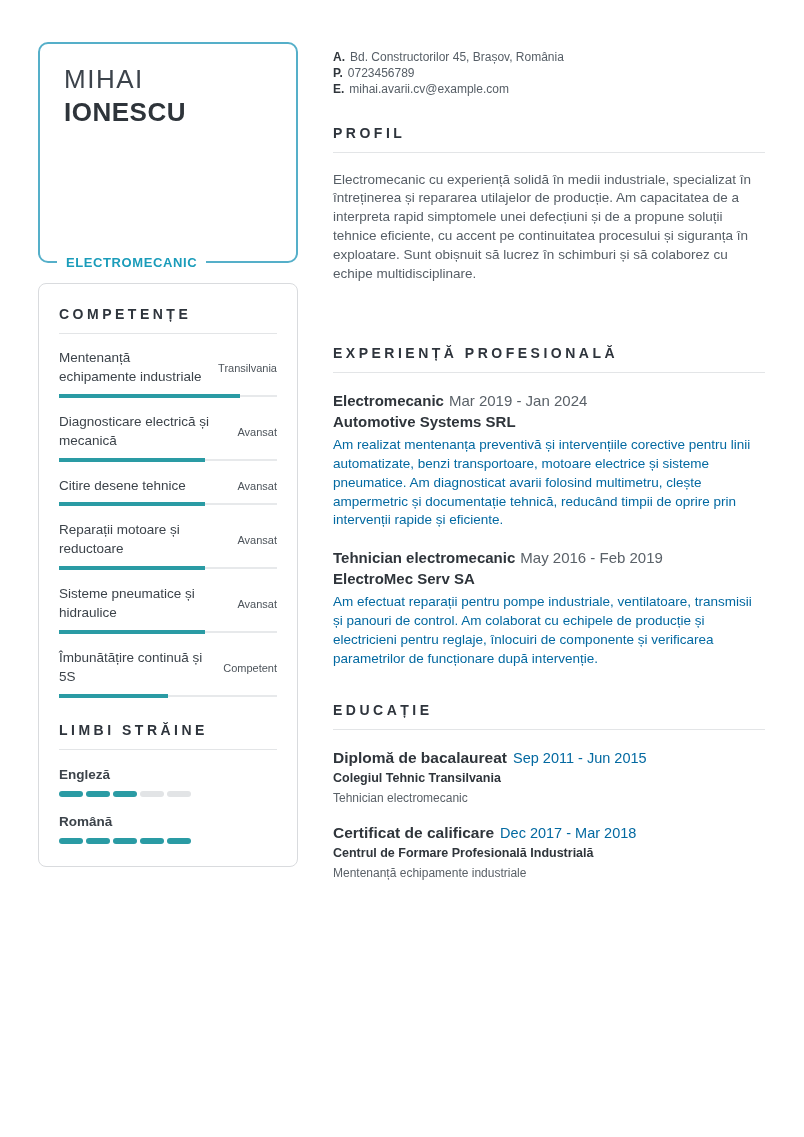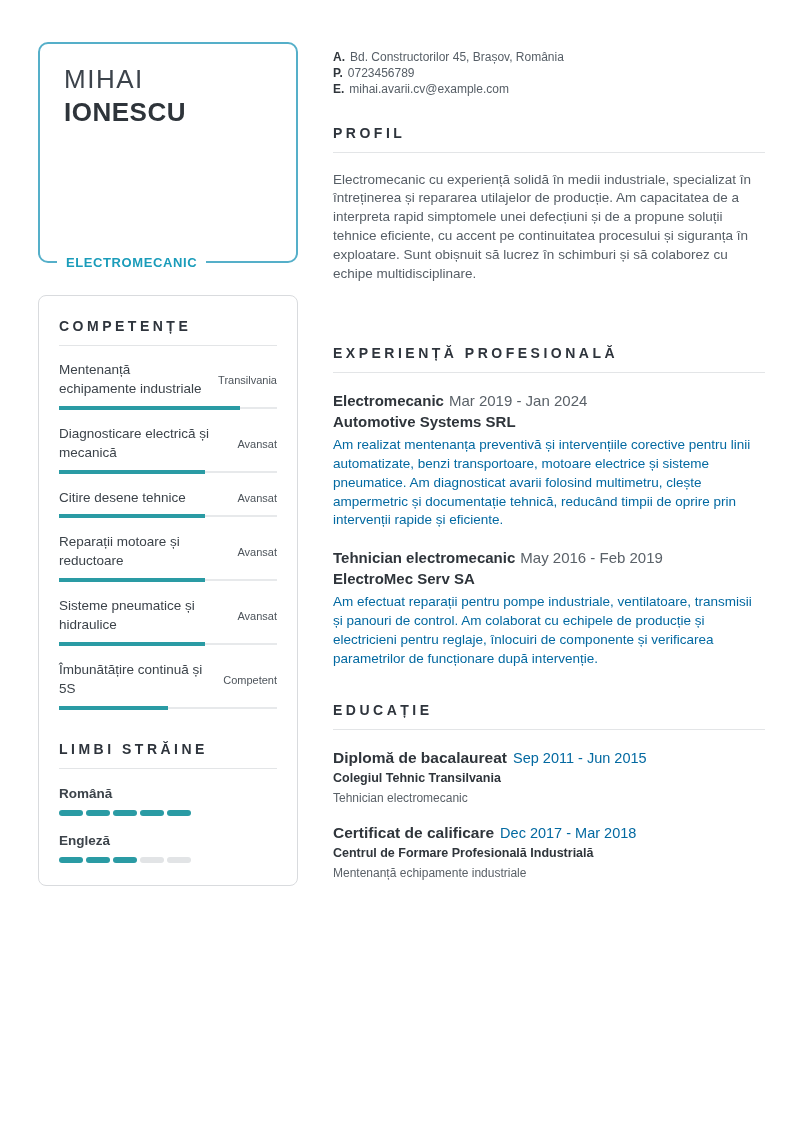--- a/index.html
+++ b/index.html
@@ -13,21 +13,21 @@
 
   
   .left-col { flex: 0 0 260px; width: 260px; }
 
   .name-box {
     position: relative;
     height: 221px;
     border: 2px solid #55afc9;
     border-radius: 10px;
     padding: 19px 18px 0 24px;
-    margin-bottom: 32px;
+    margin-bottom: 20px;
   }
   .first-name {
     font-size: 26px; font-weight: 400; letter-spacing: 1.5px;
     color: #3c434b; line-height: 1.25;
   }
   .last-name {
     font-size: 26px; font-weight: 700; letter-spacing: 0.5px;
     color: #2e343a; line-height: 1.25;
   }
   .job-title-label {
@@ -58,21 +58,21 @@
   }
   .skill-name { font-size: 13.5px; color: #3c434a; line-height: 1.4; max-width: 158px; }
   .skill-level { font-size: 11px; color: #4d545b; white-space: nowrap; }
   .skill-track { position: relative; height: 4px; }
   .skill-track::before {
     content: ""; position: absolute; left: 0; right: 0; top: 1px; height: 2px;
     background: #e7e9eb;
   }
   .skill-fill { position: absolute; left: 0; top: 0; height: 4px; background: #2a9ba4; }
 
-  .langs-heading { margin-top: 31px; }
+  .langs-heading { margin-top: 24px; }
   .lang { margin-top: 17px; }
   .lang-name { font-size: 13.5px; font-weight: 700; color: #3c434a; margin-bottom: 9px; }
   .lang-segments { display: flex; gap: 3px; }
   .seg { width: 24px; height: 6px; border-radius: 3px; background: #e2e4e6; }
   .seg.on { background: #2a9ba4; }
 
   
   .right-col { flex: 1; min-width: 0; padding-top: 7px; }
 
   .contact { margin-bottom: 27px; }
@@ -172,41 +172,41 @@
         </div>
         <div class="skill-track">
           <div class="skill-fill" style="width: 50%;"></div>
         </div>
       </div>
 
       <h2 class="side-heading langs-heading">LIMBI STRĂINE</h2>
       <hr class="rule">
 
       <div class="lang">
-        <div class="lang-name">Română</div>
-        <div class="lang-segments">
-            <span class="seg on"></span>
-            <span class="seg on"></span>
-            <span class="seg on"></span>
-            <span class="seg on"></span>
-            <span class="seg on"></span>
-          </div>
-      </div>
-
-      <div class="lang">
         <div class="lang-name">Engleză</div>
         <div class="lang-segments">
             <span class="seg on"></span>
             <span class="seg on"></span>
             <span class="seg on"></span>
             <span class="seg"></span>
             <span class="seg"></span>
           </div>
       </div>
 
+      <div class="lang">
+        <div class="lang-name">Română</div>
+        <div class="lang-segments">
+            <span class="seg on"></span>
+            <span class="seg on"></span>
+            <span class="seg on"></span>
+            <span class="seg on"></span>
+            <span class="seg on"></span>
+          </div>
+      </div>
+
     </div>
   </aside>
 
   <main class="right-col">
 
     <div class="contact">
       <div class="contact-line">
         <span class="contact-label">A.</span><span>Bd. Constructorilor 45, Brașov, România</span>
       </div>
       <div class="contact-line">

